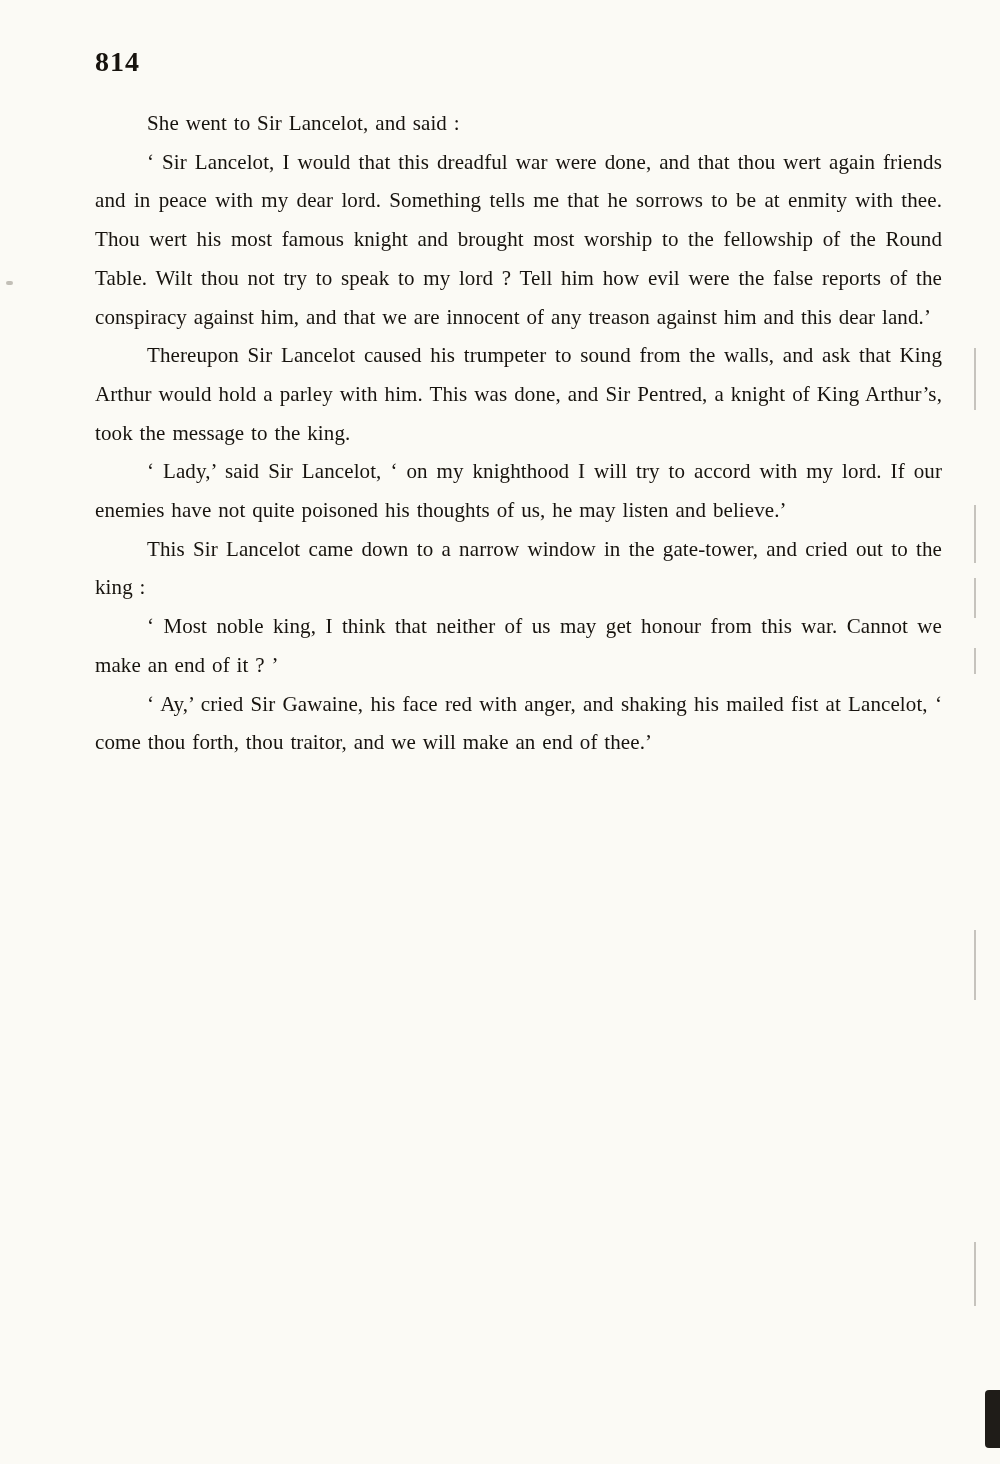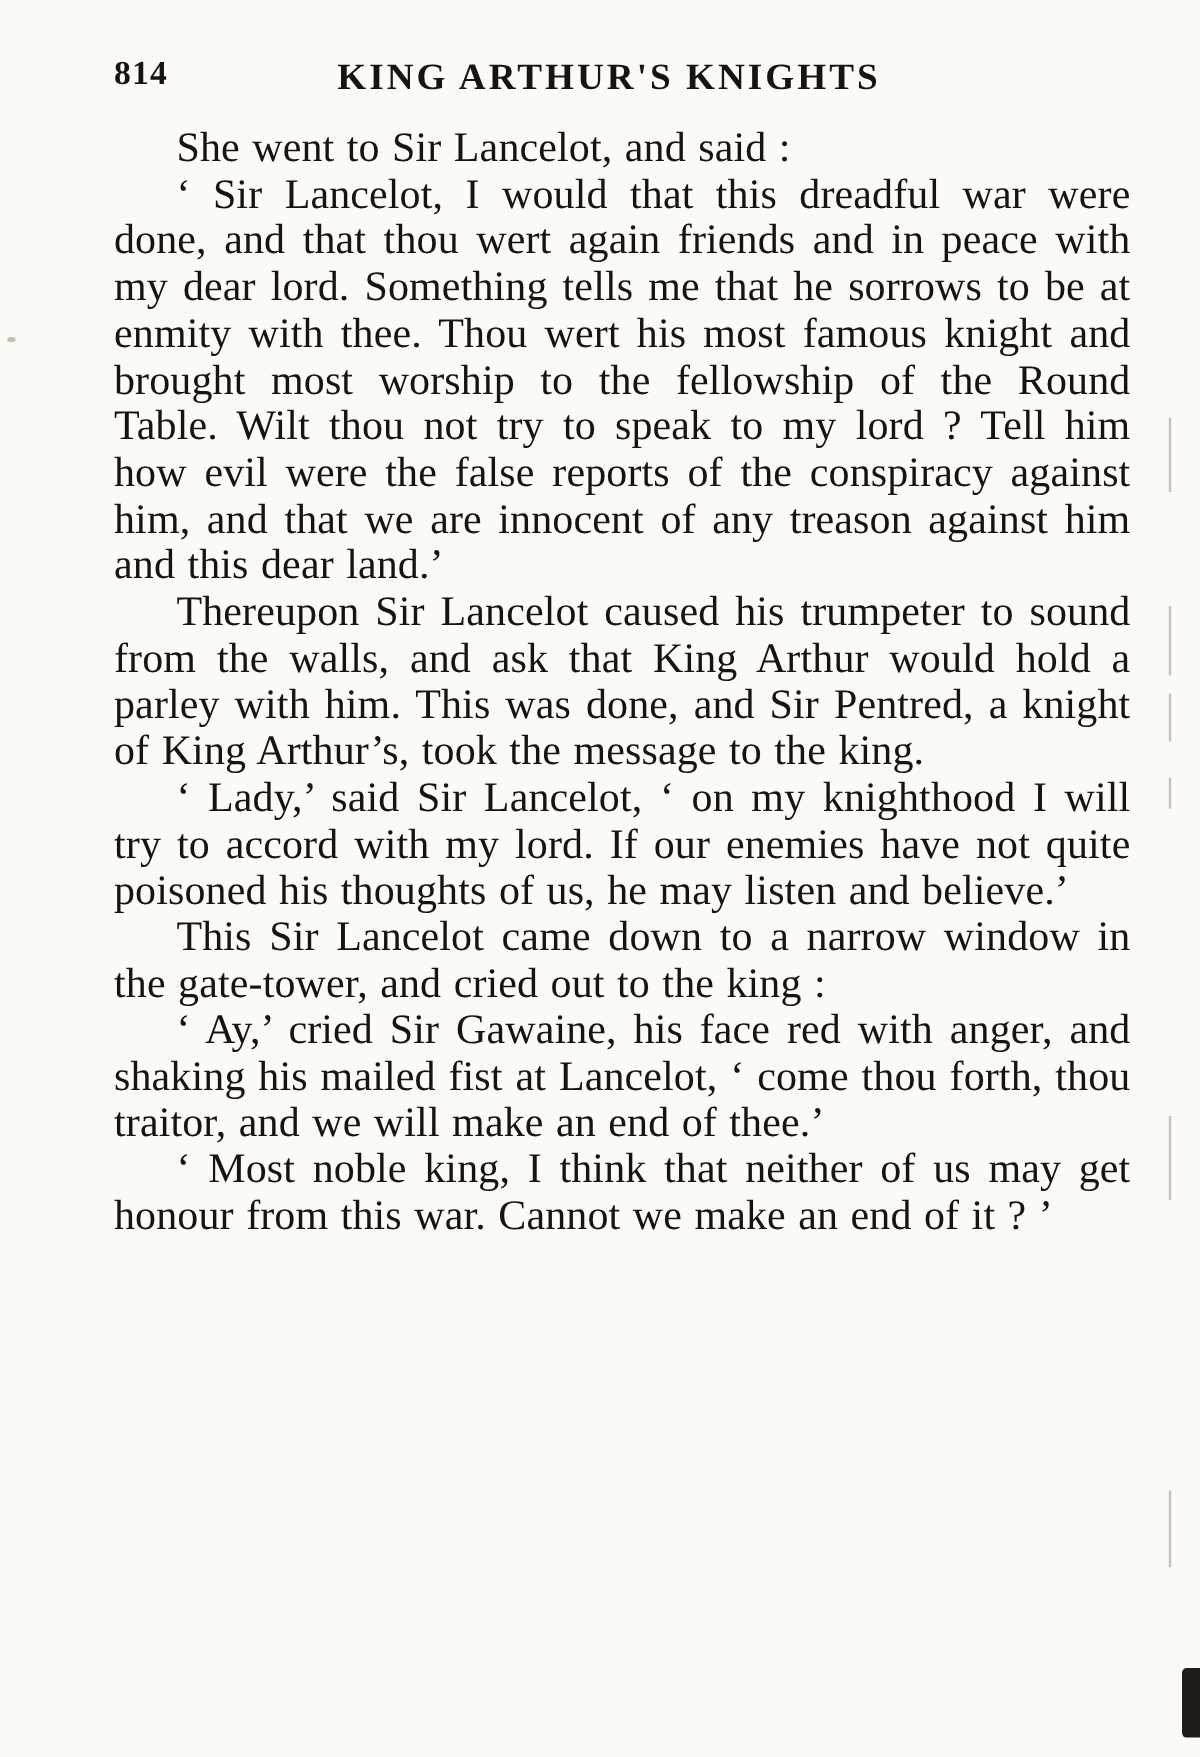--- a/index.html
+++ b/index.html
@@ -40,21 +40,21 @@
     font-size:31px;
     font-weight:bold;
     letter-spacing:2.5px;
     padding-right:110px; 
   }
   .body-text{
     position:absolute;
     top:104px;
     left:95px;
     right:58px;
-    font-size:35px;
+    font-size:21px;
     line-height:38.7px;
     text-align:justify;
     word-spacing:1.5px;
     letter-spacing:0.1px;
   }
   .body-text p{
     margin:0;
     text-indent:52px;
   }
   
@@ -88,31 +88,30 @@
     opacity:.95;
   }
 </style>
 </head>
 <body>
 
 <div class="page">
 
   <div class="running-head">
     <span class="page-number">814</span>
-    <span class="head-title">KING ARTHUR'S KNIGHTS</span>
   </div>
 
   <div class="body-text">
     <p>She went to Sir Lancelot, and said :</p>
     <p>‘ Sir Lancelot, I would that this dreadful war were done, and that thou wert again friends and in peace with my dear lord.  Something tells me that he sorrows to be at enmity with thee.  Thou wert his most famous knight and brought most worship to the fellowship of the Round Table.  Wilt thou not try to speak to my lord ?  Tell him how evil were the false reports of the conspiracy against him, and that we are innocent of any treason against him and this dear land.’</p>
     <p>Thereupon Sir Lancelot caused his trumpeter to sound from the walls, and ask that King Arthur would hold a parley with him.  This was done, and Sir Pentred, a knight of King Arthur’s, took the message to the king.</p>
     <p>‘ Lady,’ said Sir Lancelot, ‘ on my knighthood I will try to accord with my lord.  If our enemies have not quite poisoned his thoughts of us, he may listen and believe.’</p>
     <p>This Sir Lancelot came down to a narrow window in the gate-tower, and cried out to the king :</p>
+    <p>‘ Most noble king, I think that neither of us may get honour from this war.  Cannot we make an end of it ? ’</p>
     <p>‘ Ay,’ cried Sir Gawaine, his face red with anger, and shaking his mailed fist at Lancelot, ‘ come thou forth, thou traitor, and we will make an end of thee.’</p>
-    <p>‘ Most noble king, I think that neither of us may get honour from this war.  Cannot we make an end of it ? ’</p>
   </div>
 
   <div class="artifact vmark m1"></div>
   <div class="artifact vmark m2"></div>
   <div class="artifact vmark m3"></div>
   <div class="artifact vmark m4"></div>
   <div class="artifact vmark m5"></div>
   <div class="artifact vmark m6"></div>
   <div class="dot-left" style="position:absolute"></div>
   <div class="ink-blob"></div>

